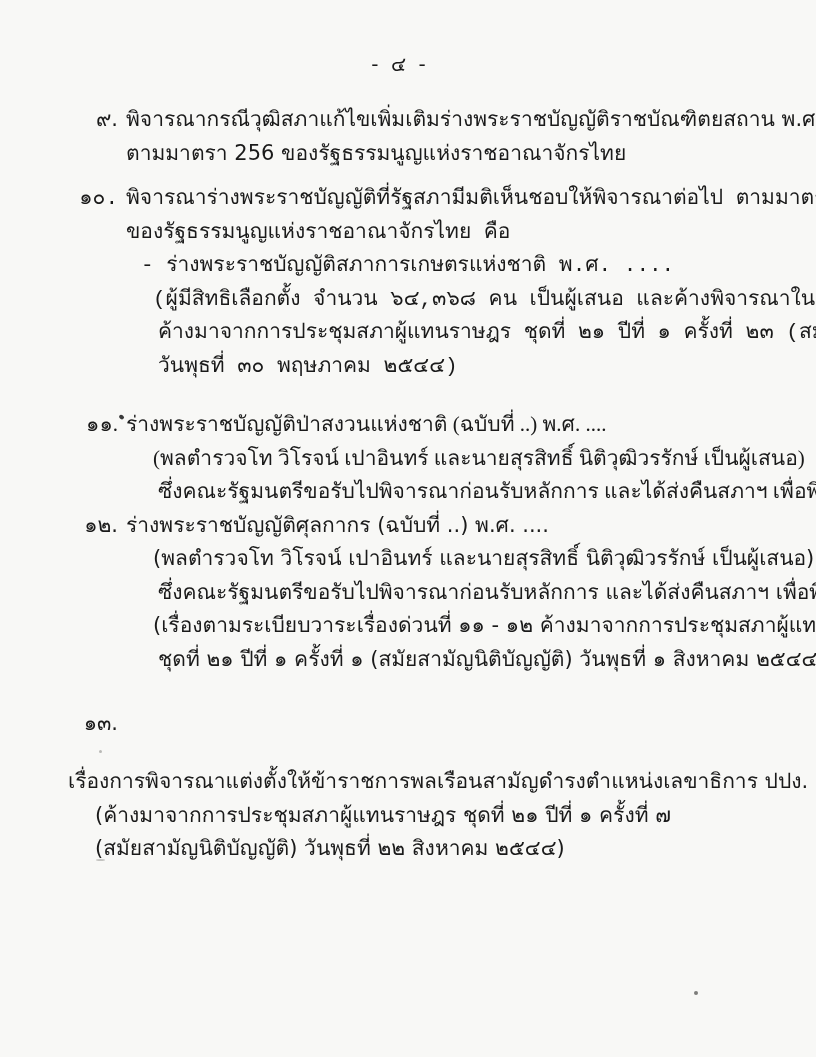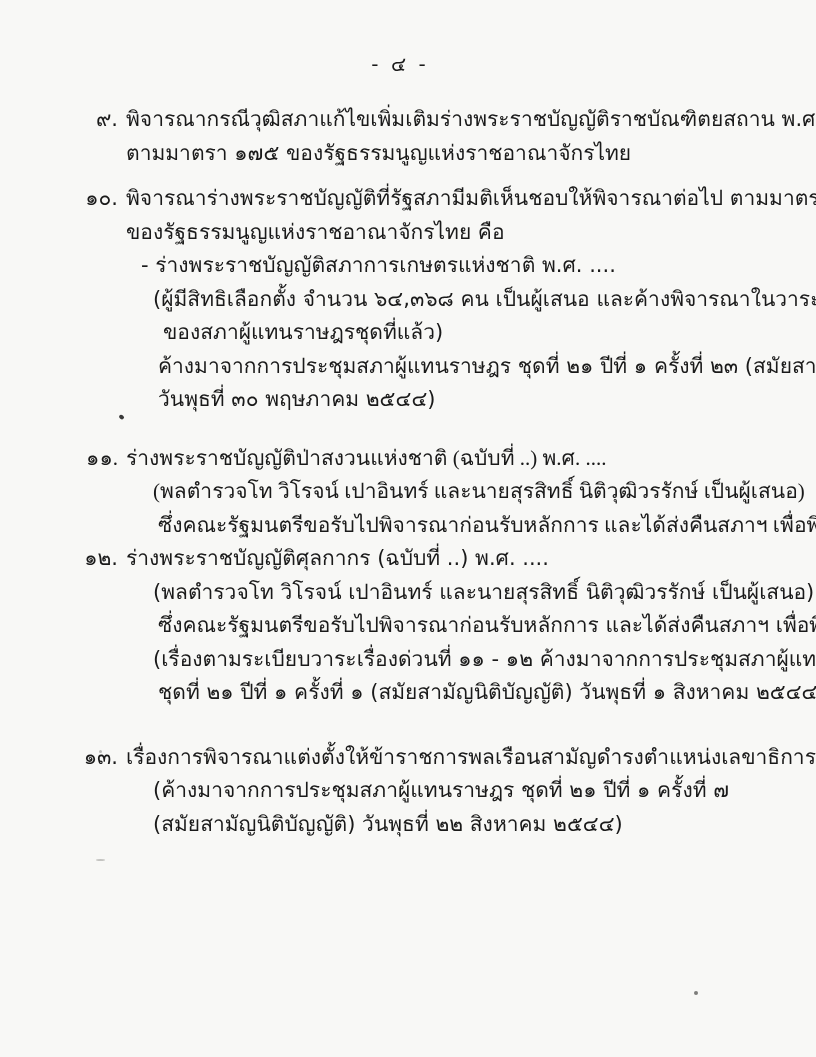--- a/index.html
+++ b/index.html
@@ -22,23 +22,23 @@
     font-size:20px;
     letter-spacing:3px;
     color:#1a1a1a;
   }
   .content{
     position:absolute;
     top:103px;left:60px;right:30px;
   }
   .item{display:flex;align-items:flex-start;}
   
-  .item:nth-child(2){margin-top:12px;}
+  .item:nth-child(2){margin-top:12px;font-family:Liberation Mono, monospace;}
   .item:nth-child(3){margin-top:25px;font-family:Liberation Serif, serif;}
-  .item:nth-child(5){margin-top:31px;}
+  .item:nth-child(5){margin-top:31px;flex-direction:column;}
   .num{
     flex:0 0 58px;width:58px;
     text-align:right;
     font-size:21px;line-height:33.5px;
     color:#1a1a1a;
   }
   .body{margin-left:8px;flex:1;min-width:0;}
   .line{
     font-size:21px;line-height:33.5px;
     white-space:nowrap;
@@ -60,31 +60,30 @@
 <body>
 
 <div class="page">
   <div class="page-number">- ๔ -</div>
 
   <div class="content" id="agenda-list">
       <div class="item">
         <div class="num">๙.</div>
         <div class="body">
           <div class="line i0">พิจารณากรณีวุฒิสภาแก้ไขเพิ่มเติมร่างพระราชบัญญัติราชบัณฑิตยสถาน  พ.ศ. .....</div>
-          <div class="line i0">ตามมาตรา ๑๗๕  ของรัฐธรรมนูญแห่งราชอาณาจักรไทย</div>
+          <div class="line i0">ตามมาตรา 256  ของรัฐธรรมนูญแห่งราชอาณาจักรไทย</div>
         </div>
       </div>
       <div class="item">
         <div class="num">๑๐.</div>
         <div class="body">
           <div class="line i0">พิจารณาร่างพระราชบัญญัติที่รัฐสภามีมติเห็นชอบให้พิจารณาต่อไป ตามมาตรา ๑๗๘</div>
           <div class="line i0">ของรัฐธรรมนูญแห่งราชอาณาจักรไทย คือ</div>
           <div class="line i1">- ร่างพระราชบัญญัติสภาการเกษตรแห่งชาติ พ.ศ. ....</div>
           <div class="line i2">(ผู้มีสิทธิเลือกตั้ง จำนวน ๖๔,๓๖๘ คน  เป็นผู้เสนอ และค้างพิจารณาในวาระที่ ๑</div>
-          <div class="line i4">ของสภาผู้แทนราษฎรชุดที่แล้ว)</div>
           <div class="line i3">ค้างมาจากการประชุมสภาผู้แทนราษฎร ชุดที่ ๒๑ ปีที่ ๑ ครั้งที่ ๒๓ (สมัยสามัญทั่วไป)</div>
           <div class="line i3">วันพุธที่ ๓๐ พฤษภาคม ๒๕๔๔)</div>
         </div>
       </div>
       <div class="item">
         <div class="num">๑๑.</div>
         <div class="body">
           <div class="line i0">ร่างพระราชบัญญัติป่าสงวนแห่งชาติ (ฉบับที่ ..) พ.ศ. ....</div>
           <div class="line i2">(พลตำรวจโท วิโรจน์ เปาอินทร์ และนายสุรสิทธิ์ นิติวุฒิวรรักษ์  เป็นผู้เสนอ)</div>
           <div class="line i3">ซึ่งคณะรัฐมนตรีขอรับไปพิจารณาก่อนรับหลักการ และได้ส่งคืนสภาฯ เพื่อพิจารณา</div>

